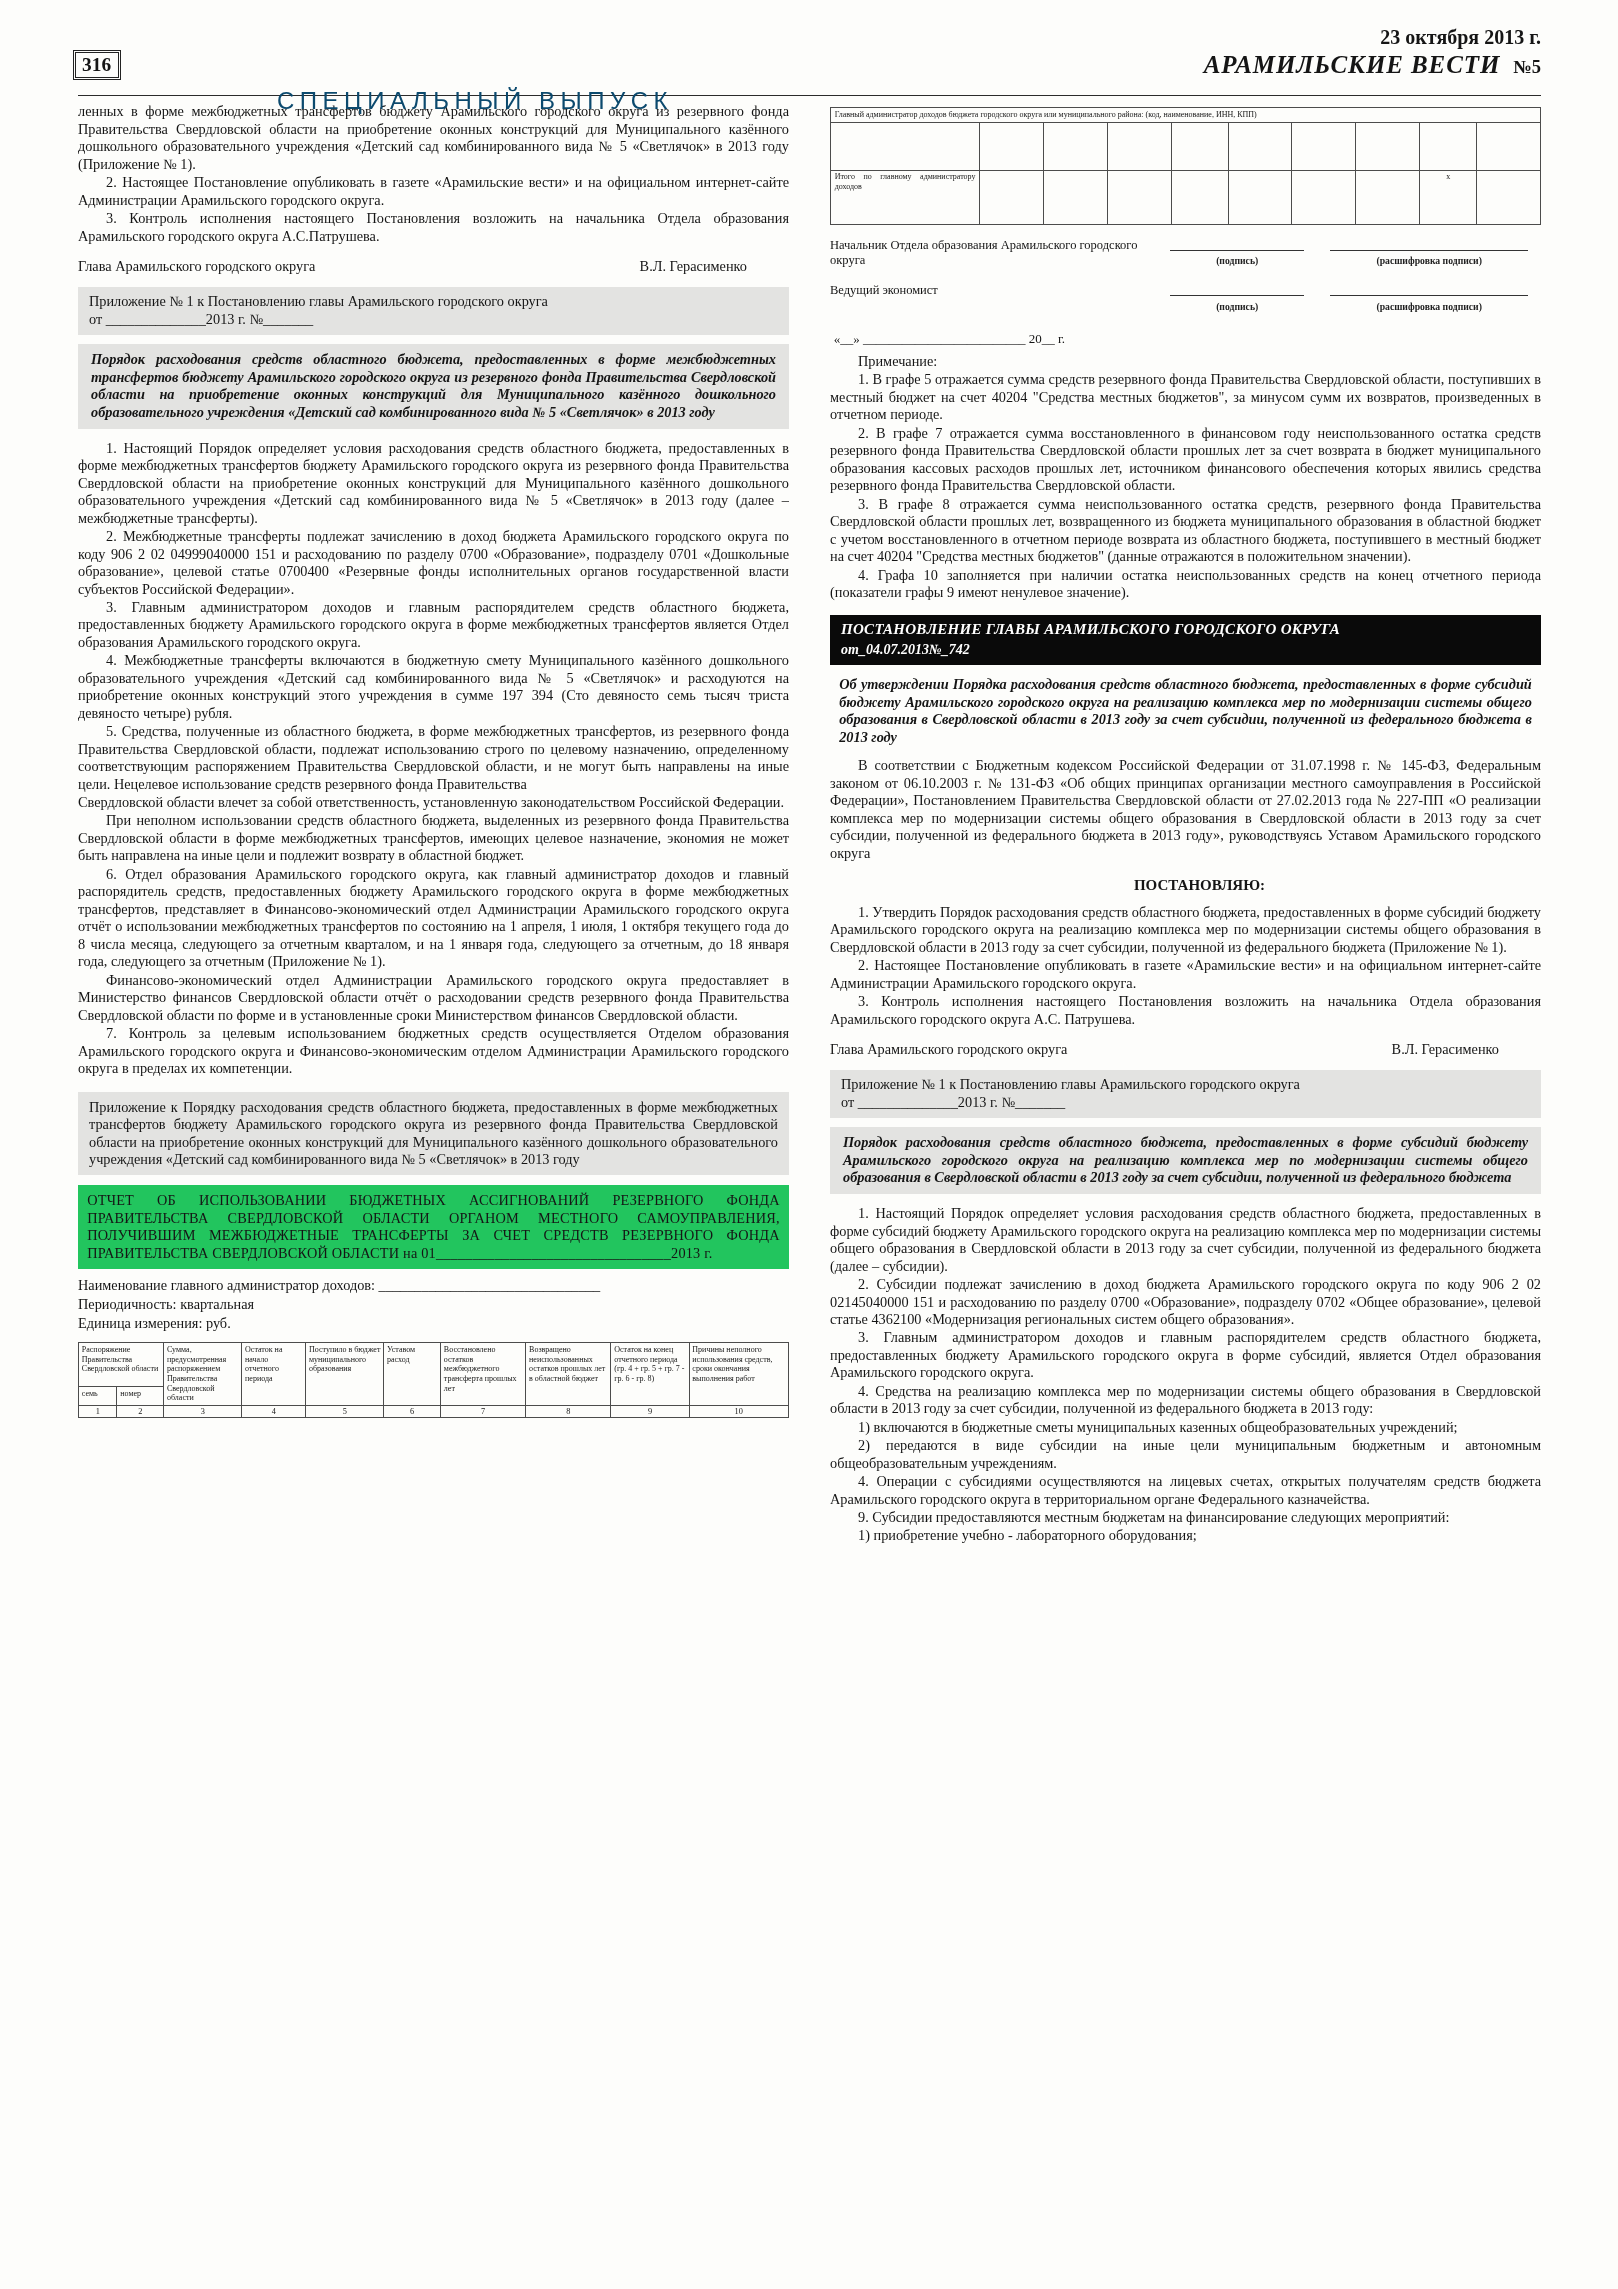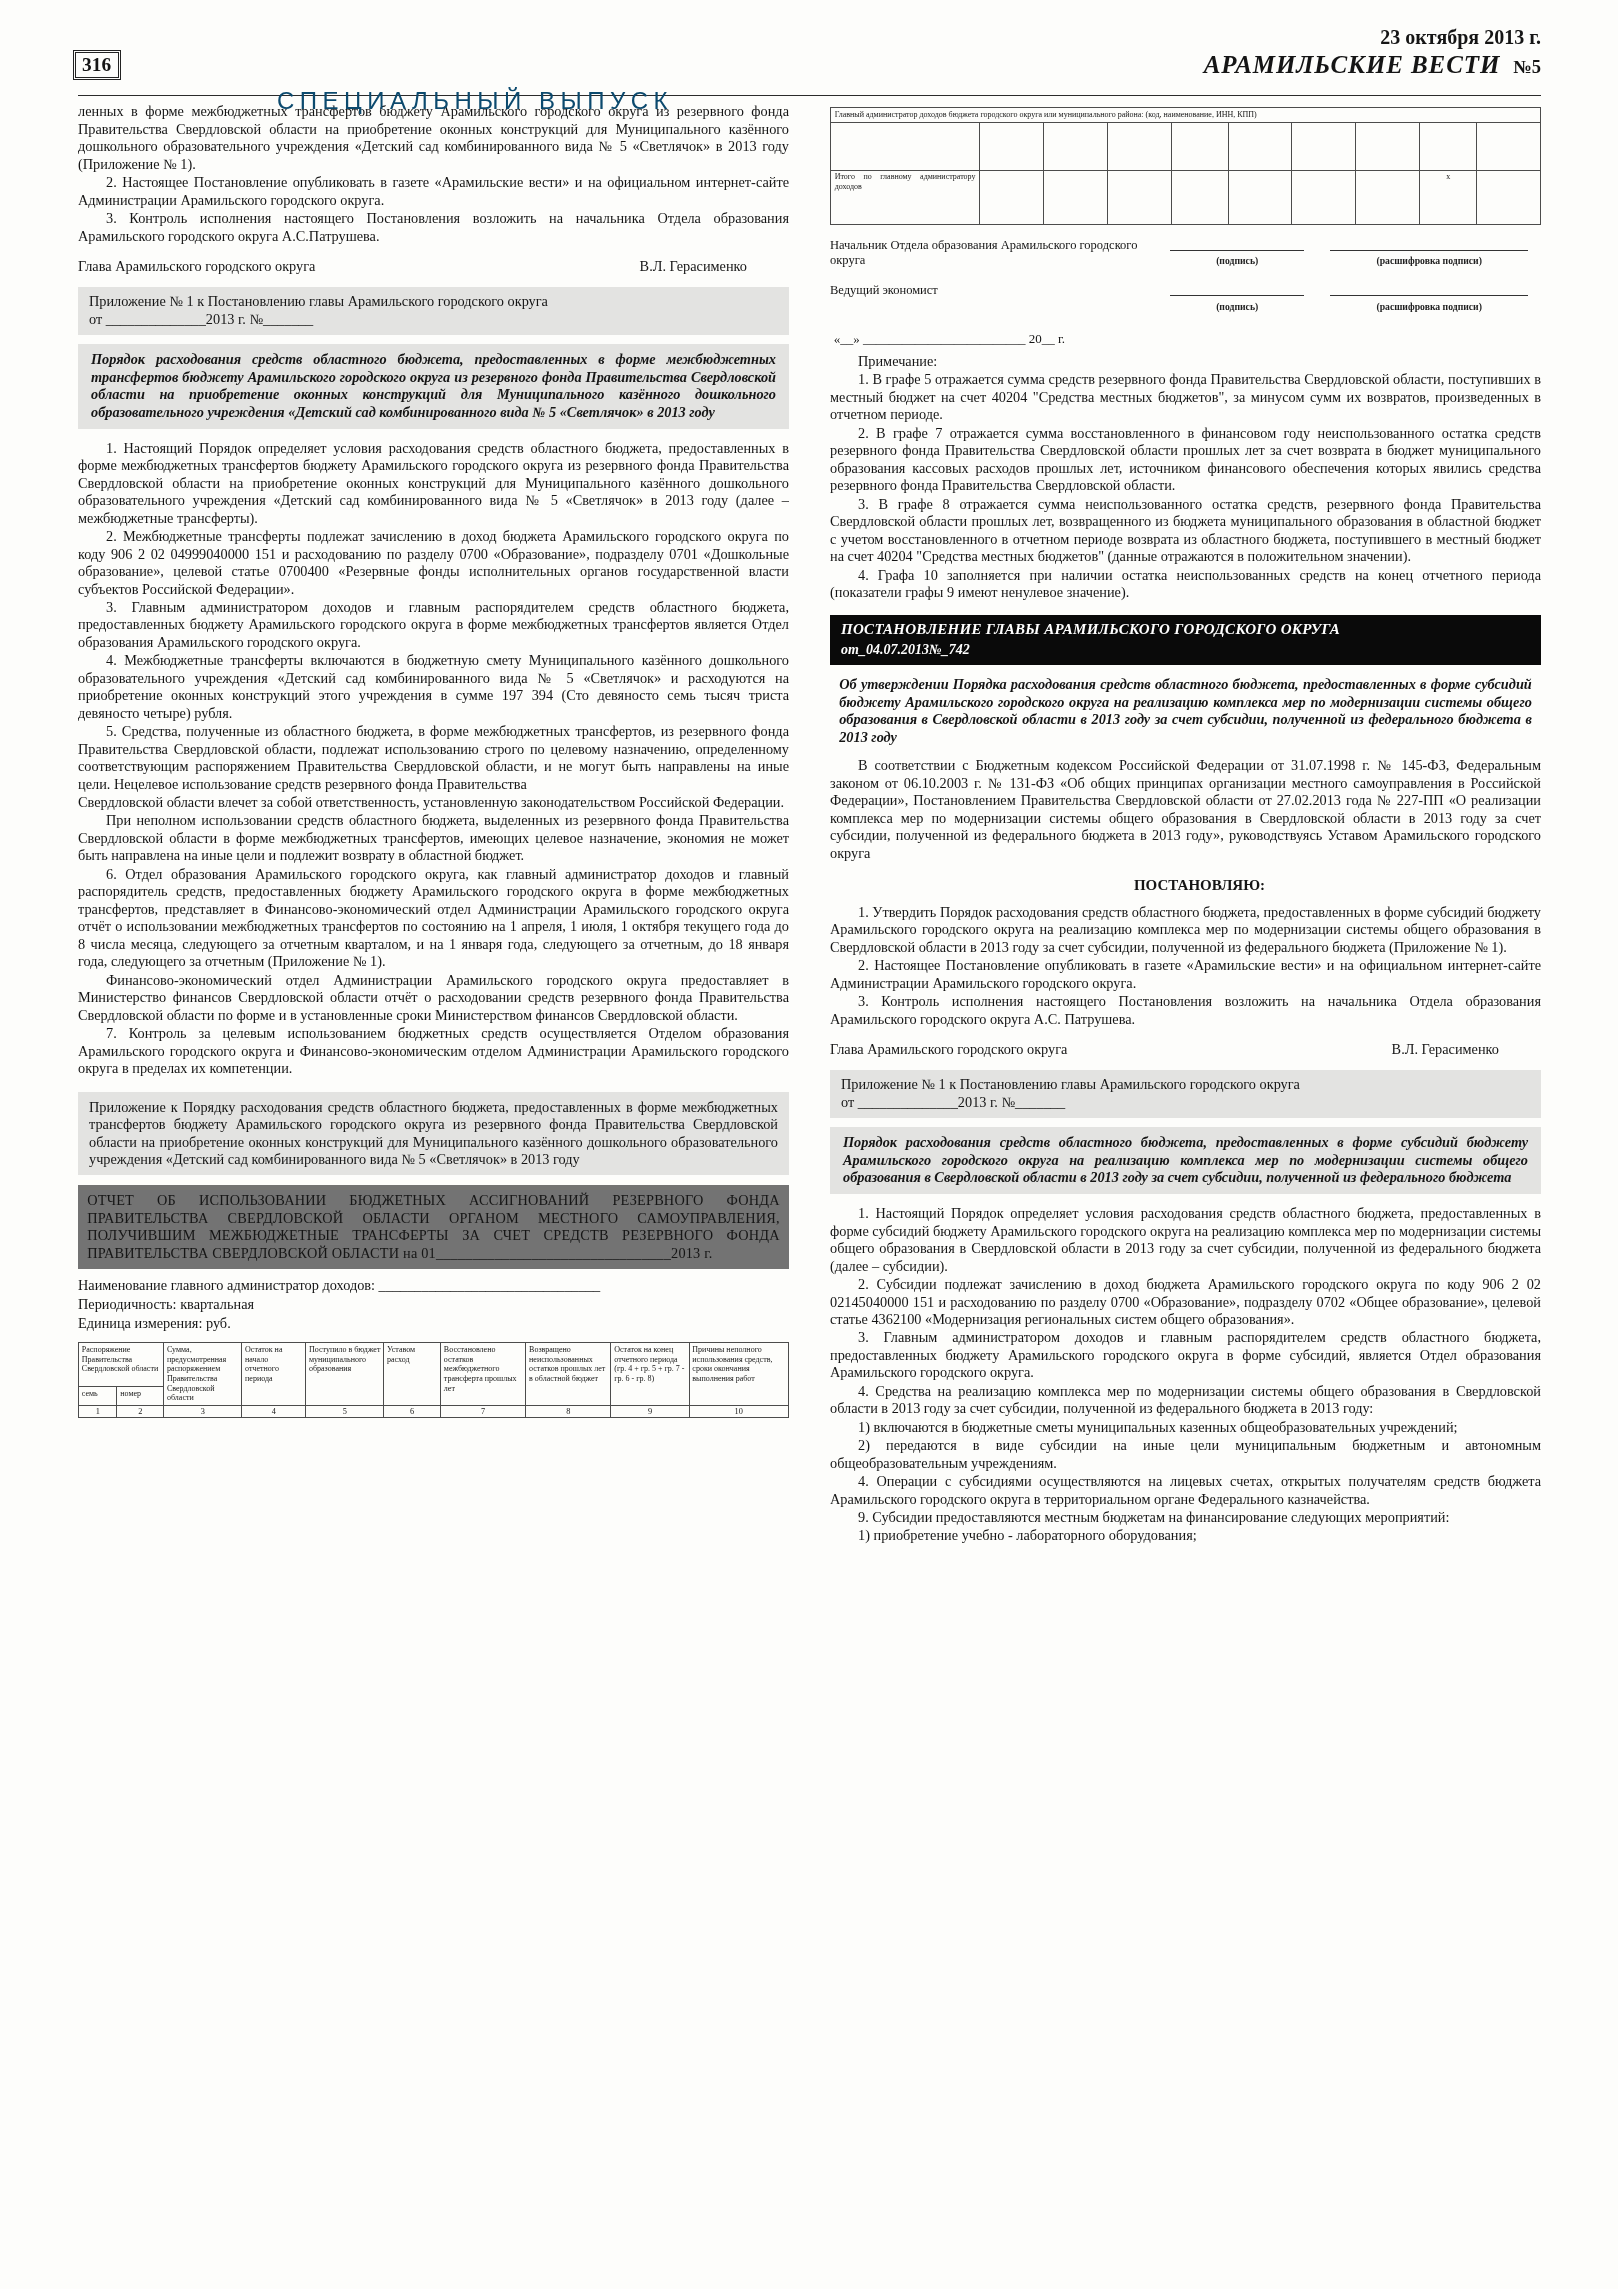--- a/index.html
+++ b/index.html
@@ -32,21 +32,21 @@
   .gap-top { margin-top:18.5px; }
   .sig-row { display:flex; justify-content:space-between; margin:13px 0 11px 0; padding-right:42px; }
   .appendix-box {
     background:#e3e3e1; padding:6.5px 11px; margin:9.2px 0; white-space:pre-line; line-height:17.5px;
   }
   .order-title {
     background:#e3e3e1; font-weight:bold; font-style:italic;
     padding:7.4px 13px; margin:9.2px 0 11px 0; text-align:justify;
   }
   .report-title {
-    background:#737373; padding:7.4px 9.2px; margin:9.2px 0 7.4px 0;
+    background:#22c55e; padding:7.4px 9.2px; margin:9.2px 0 7.4px 0;
     text-transform:none; text-align:justify; letter-spacing:0.2px;
   }
   .meta-line { margin:1.8px 0; text-align:left; }
   
   table.doc-table { width:100%; border-collapse:collapse; margin-top:9.2px; }
   table.doc-table td {
     border:0.9px solid #4c4c4c; padding:1.8px 2.8px; vertical-align:top;
     font-size:8px; line-height:9.7px; text-align:left;
   }
   table.doc-table tr.nums td { text-align:center; font-size:8.3px; padding:0.9px; }

